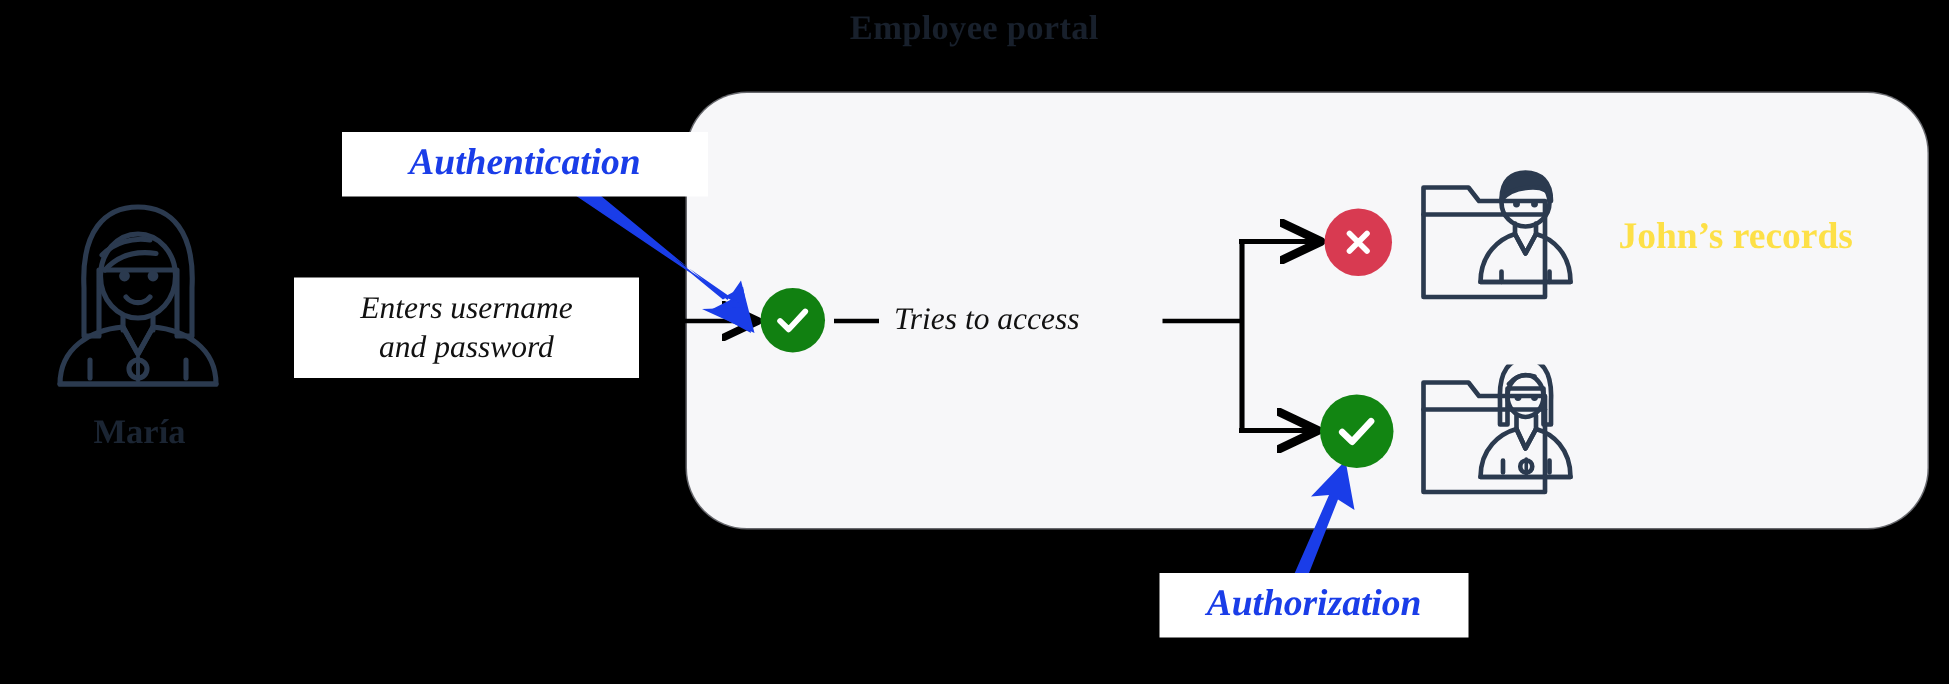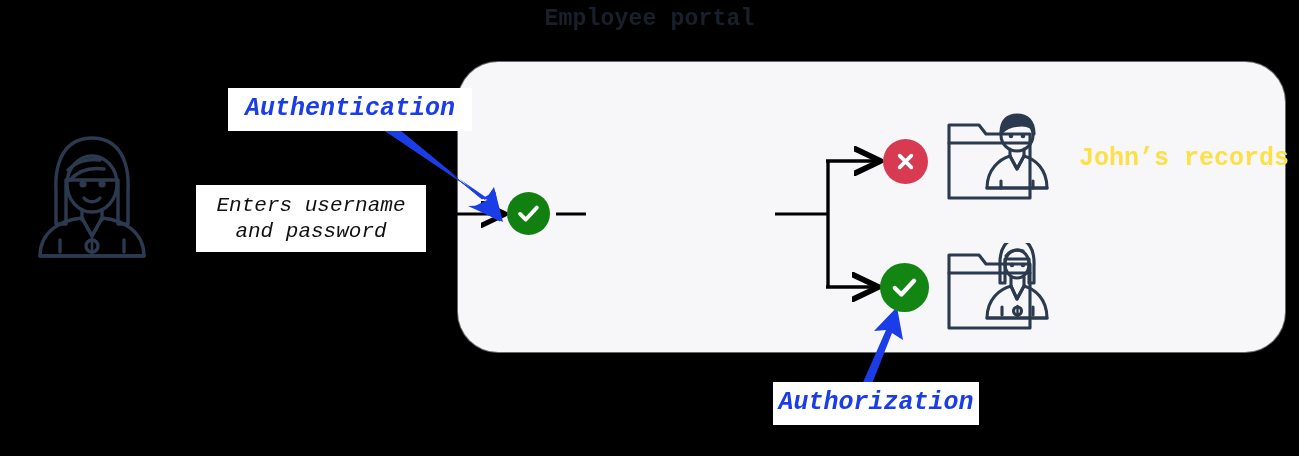--- a/index.html
+++ b/index.html
@@ -5,21 +5,21 @@
   html, body {
     margin: 0;
     padding: 0;
     background: #000000;
   }
   #canvas {
     position: relative;
     width: 1299px;
     height: 456px;
     background: #000000;
-    font-family: Liberation Mono, monospace;
+    font-family: Liberation Serif, serif;
     overflow: hidden;
   }
   .abs { position: absolute; }
 
   
   #portal-title {
     left: 0; top: 6px;
     width: 1299px;
     text-align: center;
     font-size: 23px;
@@ -150,20 +150,21 @@
 
       <path d="M56 90 L66 108 L76 90"></path>
 
       <path d="M34 112 L34 124"></path>
       <path d="M98 112 L98 124"></path>
       <circle cx="66" cy="118" r="6"></circle>
       <path d="M66 110 L66 126" stroke-width="2.6"></path>
       <path d="M14 128 L118 128"></path>
     </svg>
   </div>
+  <div class="abs" id="maria-name">María</div>
 
   <svg class="abs" id="connectors" viewBox="0 0 1299 456">
     <defs>
       <marker id="arw" markerWidth="9" markerHeight="9" refX="7.2" refY="4.5" orient="auto" markerUnits="strokeWidth">
         <path d="M0,0.7 L8,4.5 L0,8.3" fill="none" stroke="#000" stroke-width="1.7" stroke-linecap="round" stroke-linejoin="round"></path>
       </marker>
     </defs>
 
     <line x1="452" y1="214" x2="503" y2="214" stroke="#000" stroke-width="3" marker-end="url(#arw)"></line>
 
@@ -194,20 +195,21 @@
 
   <div class="abs white-box" id="credentials-box">
     <span>
       <span>Enters username</span><br>
       <span>and password</span>
     </span>
   </div>
 
   <div class="abs white-box" id="authz-label-box">Authorization</div>
 
+  <div class="abs" id="tries-to-access">Tries to access</div>
 
   <div class="abs badge" id="auth-ok-badge">
     <svg viewBox="0 0 24 24" width="27" height="27" fill="none" stroke="#ffffff" stroke-width="3.4" stroke-linecap="round" stroke-linejoin="round">
       <path d="M4.5 12.4 L9.6 17.4 L19.4 6.8"></path>
     </svg>
   </div>
 
   <div class="abs badge" id="john-deny-badge">
     <svg viewBox="0 0 24 24" width="25" height="25" fill="none" stroke="#ffffff" stroke-width="3.6" stroke-linecap="round">
       <path d="M6.4 6.4 L17.6 17.6 M17.6 6.4 L6.4 17.6"></path>

